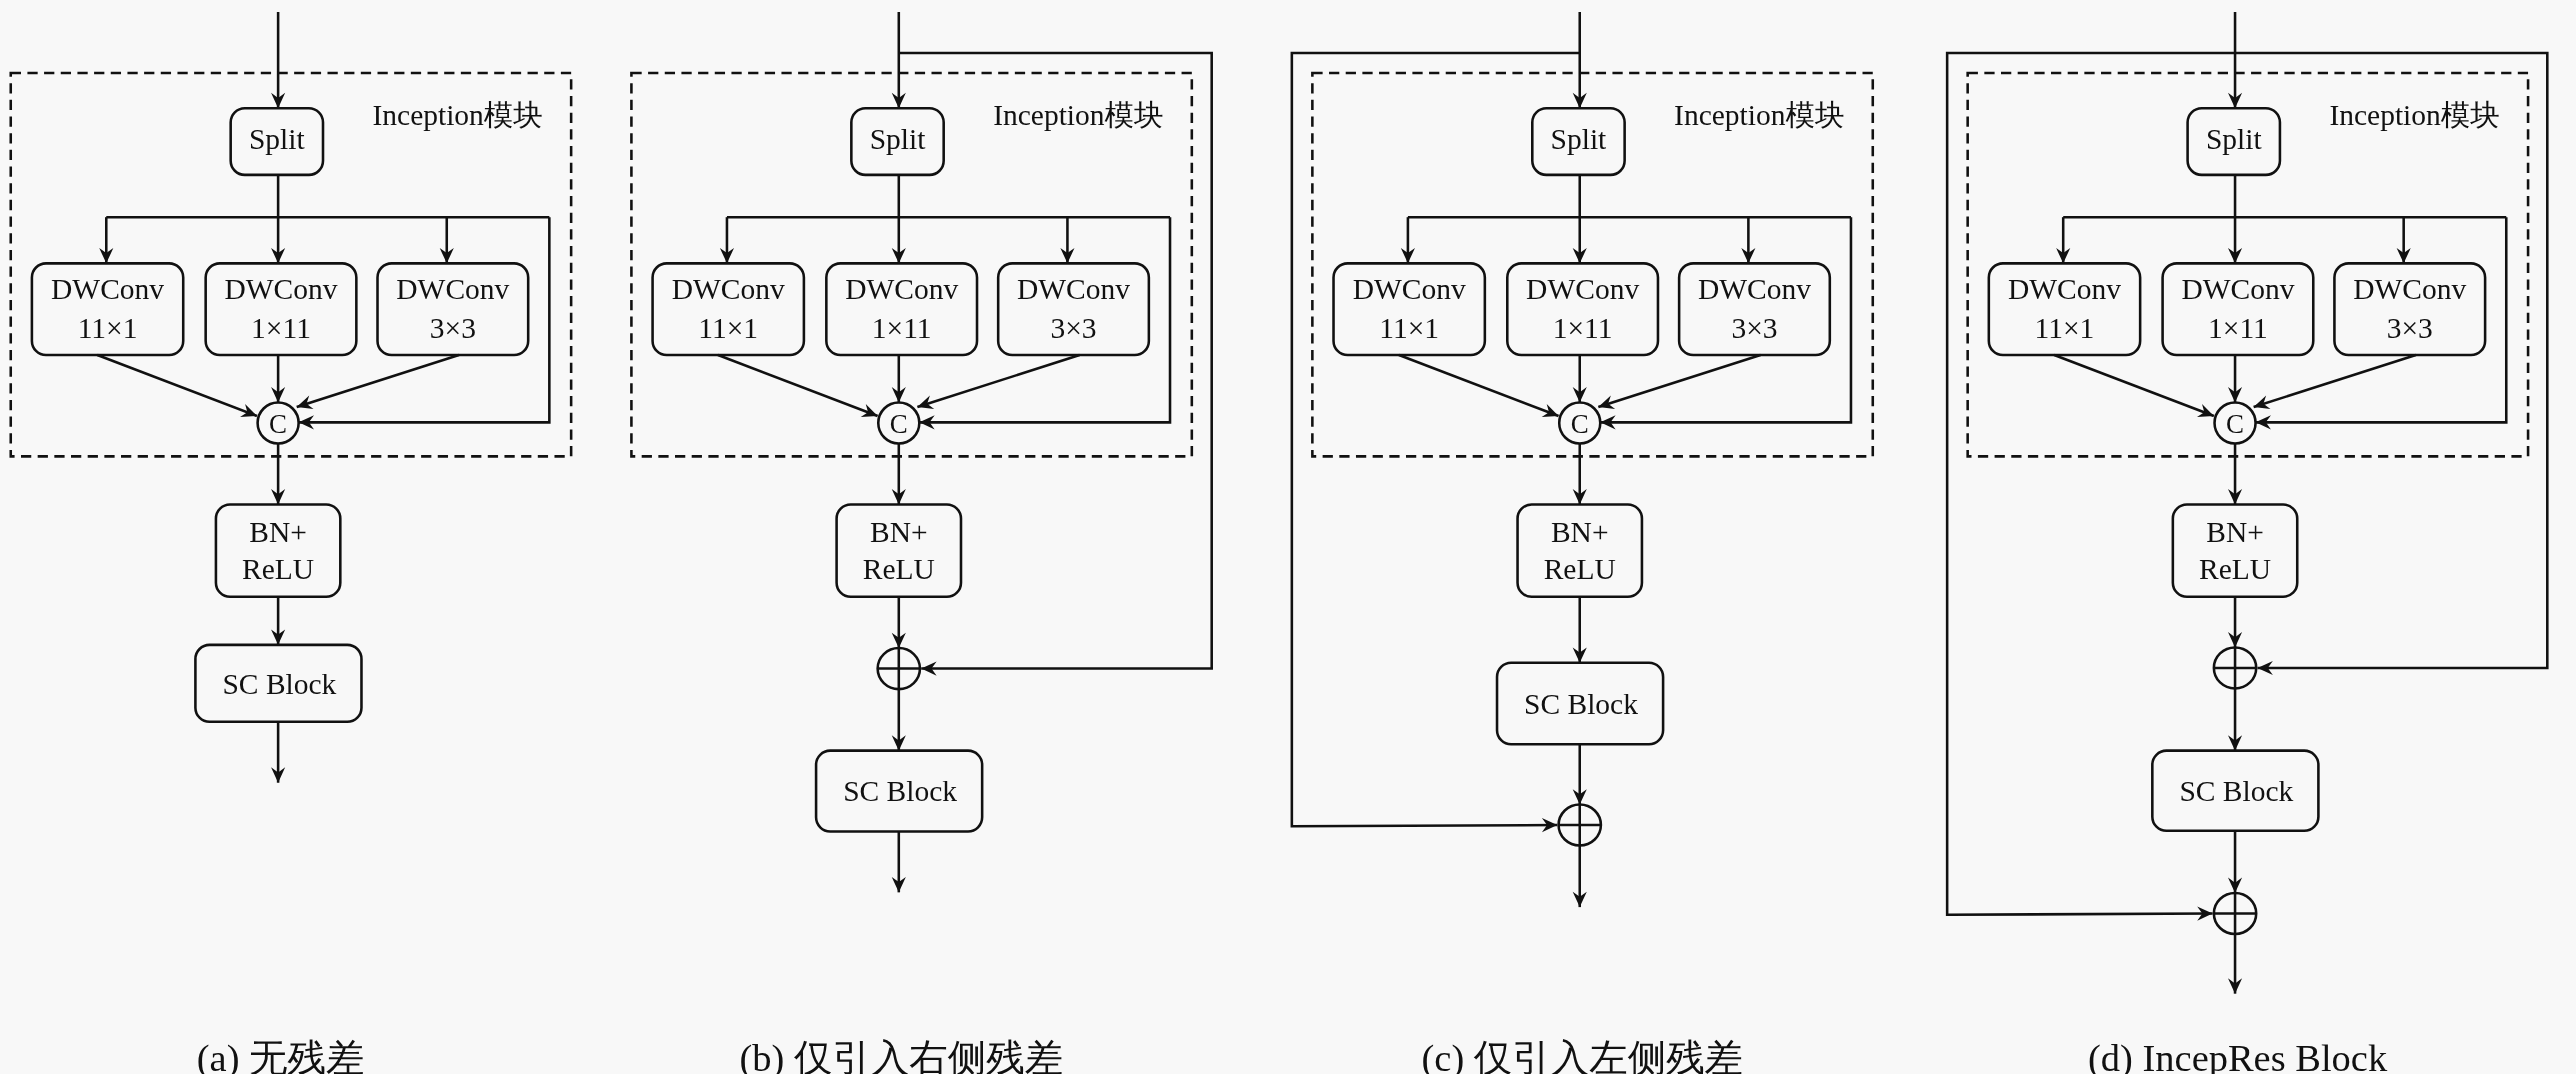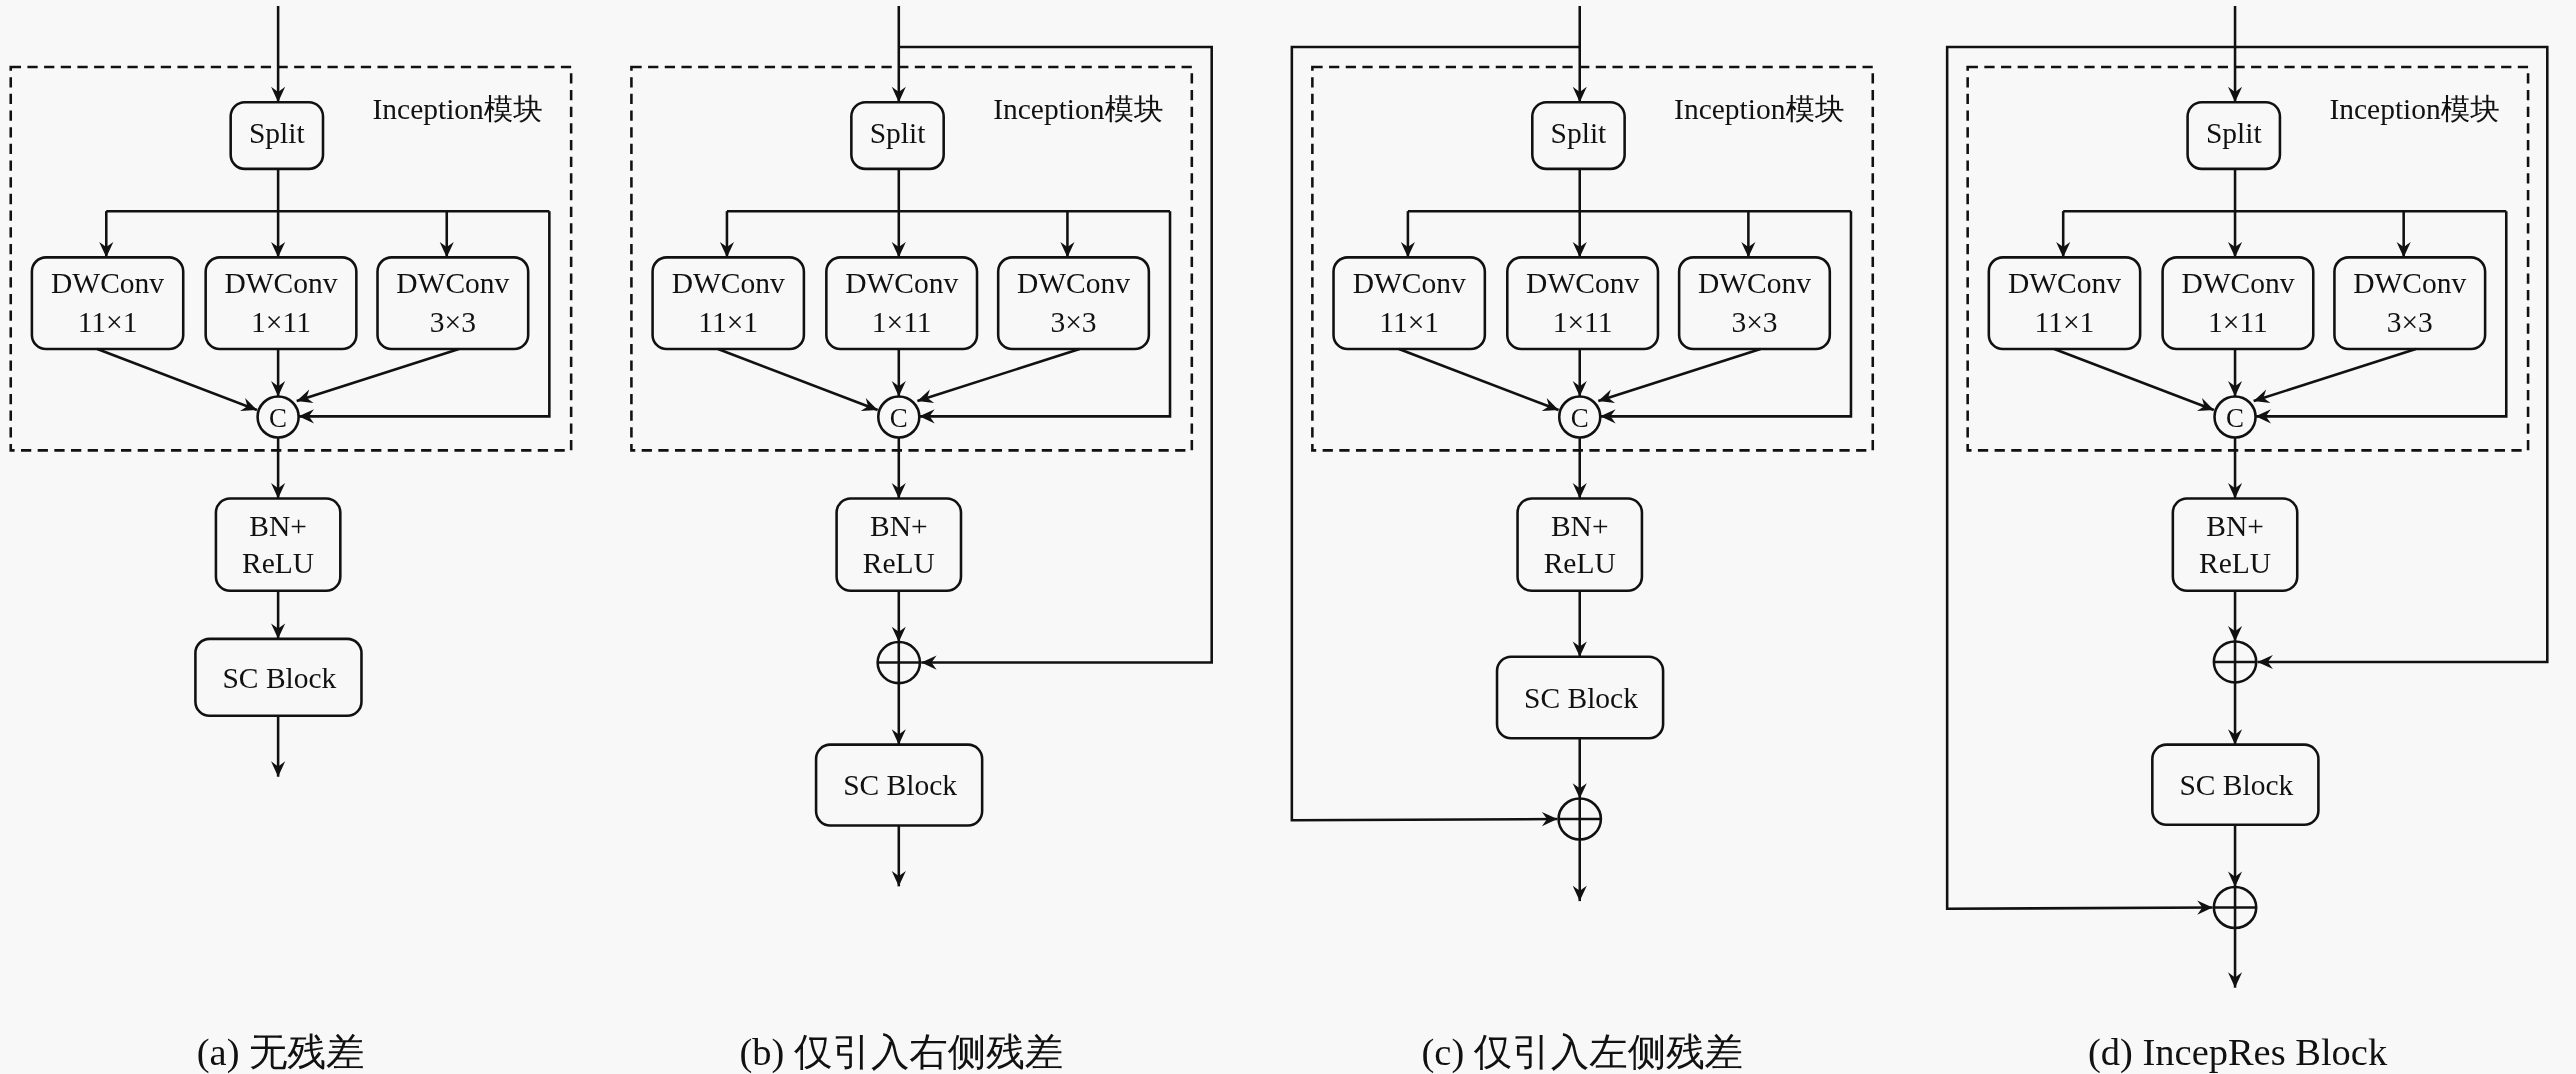--- a/index.html
+++ b/index.html
@@ -1,17 +1,17 @@
 <!DOCTYPE html>
 <html style="font-size:10.3px"><head>
 <meta charset="utf-8">
 <style>
   html, body { margin: 0; padding: 0; background: #f8f8f8; }
   body { width: 2576px; height: 1074px; overflow: hidden; }
-  #stage { position: absolute; left: 0; top: 6px; width: 2576px; height: 905px; }
+  #stage { position: absolute; left: 0; top: 12px; width: 2576px; height: 905px; }
   svg text { font-family: "Liberation Serif", "DejaVu Serif", serif; fill: #111; }
   .node-rect { fill: #f8f8f8; stroke: #111; stroke-width: 4; }
   .wire { fill: none; stroke: #111; stroke-width: 4; }
   .dashed { fill: none; stroke: #111; stroke-width: 4; stroke-dasharray: 16 10; }
   .circle { fill: #f8f8f8; stroke: #111; stroke-width: 4; }
   .arrowhead { fill: #111; }
 </style>
 </head>
 <body>
 

